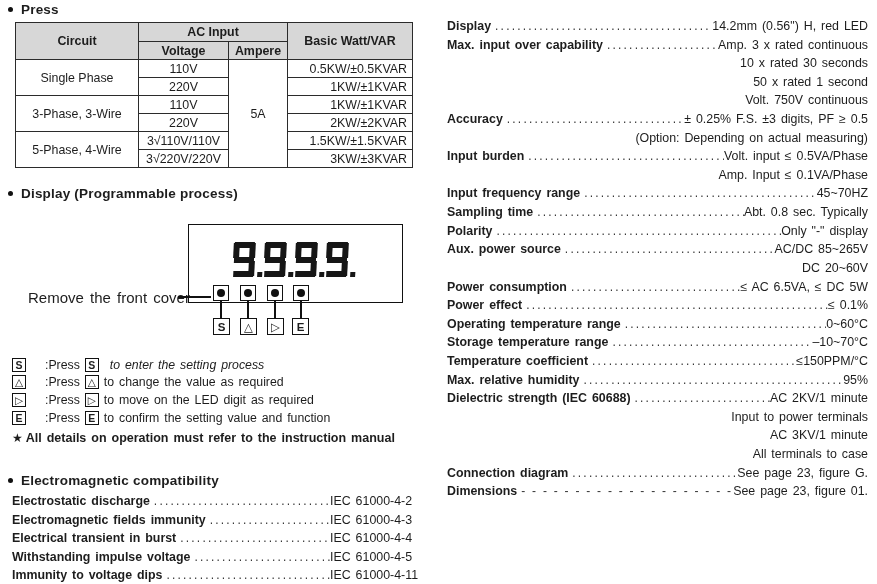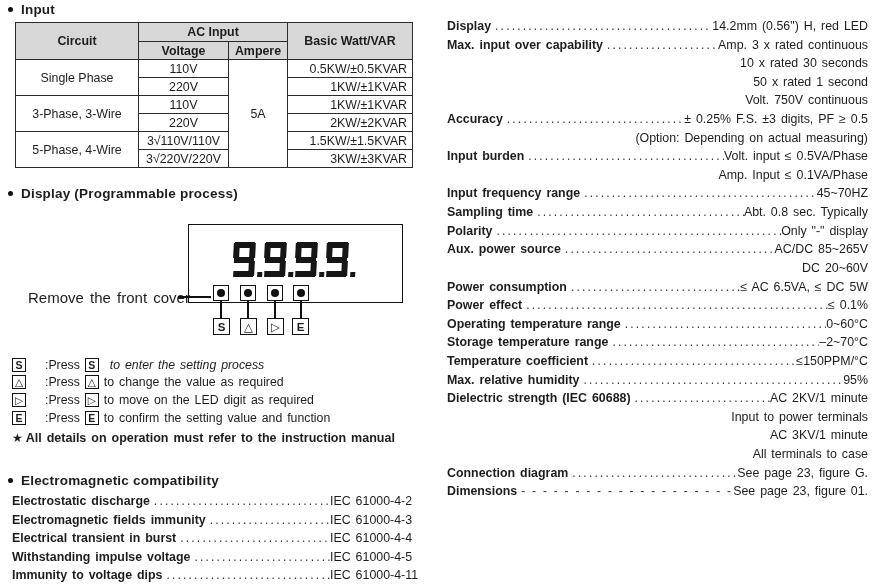--- a/index.html
+++ b/index.html
@@ -71,21 +71,21 @@
   #emc-list .spec-row{line-height:18.5px;height:18.5px;}
   #emc-list .val{width:90px;text-align:left;}
 </style>
 </head>
 <body>
 
 <div id="page">
 
   <div class="heading" style="left:8px;top:2px;">
     <span class="bullet"></span>
-    <span>Input</span>
+    <span>Press</span>
   </div>
 
   <table id="input-table">
     <colgroup>
         <col style="width:123px">
         <col style="width:90px">
         <col style="width:59px">
         <col style="width:125px">
       </colgroup>
     <thead>
@@ -333,21 +333,21 @@
         <span class="val">≤ 0.1%</span>
       </div>
       <div class="spec-row">
         <span class="lbl">Operating temperature range</span>
         <span class="leader"></span>
         <span class="val">0~60°C</span>
       </div>
       <div class="spec-row">
         <span class="lbl">Storage temperature range</span>
         <span class="leader"></span>
-        <span class="val">–2~70°C</span>
+        <span class="val">–10~70°C</span>
       </div>
       <div class="spec-row">
         <span class="lbl">Temperature coefficient</span>
         <span class="leader"></span>
         <span class="val">≤150PPM/°C</span>
       </div>
       <div class="spec-row">
         <span class="lbl">Max. relative humidity</span>
         <span class="leader"></span>
         <span class="val">95%</span>

